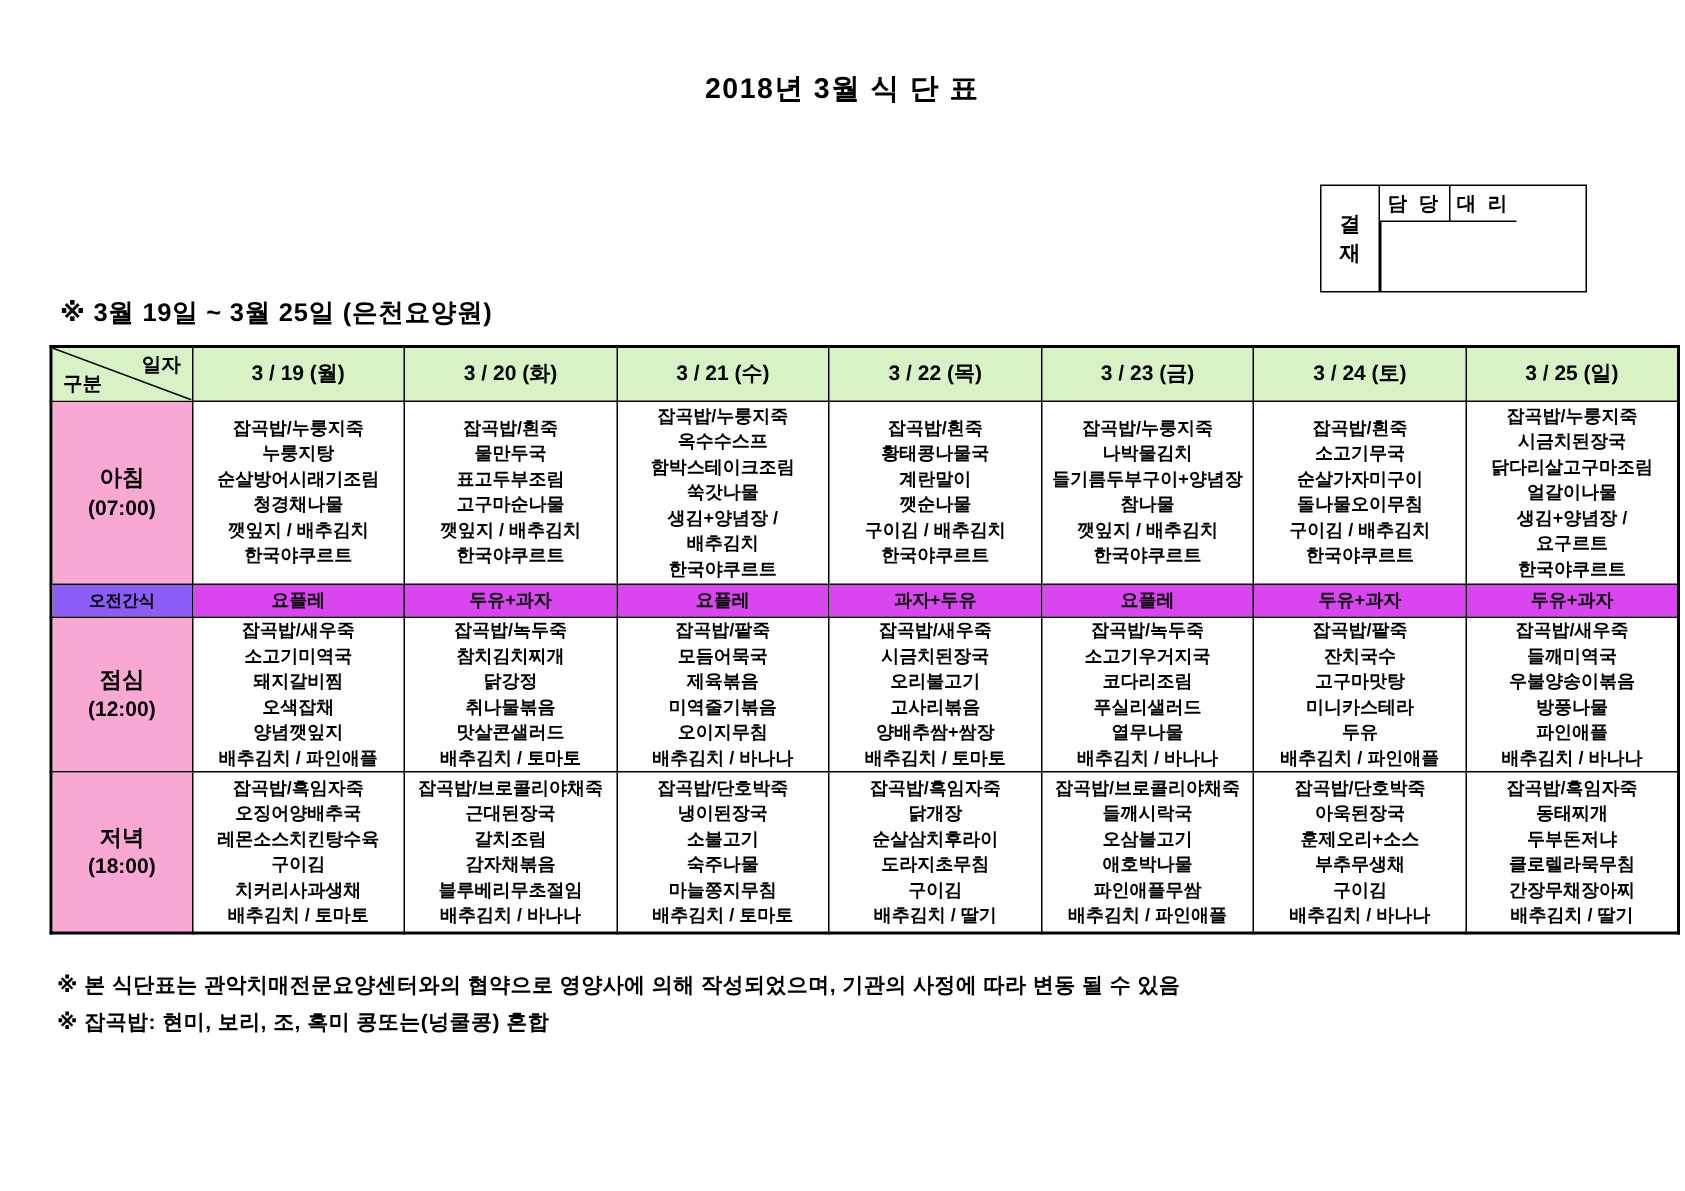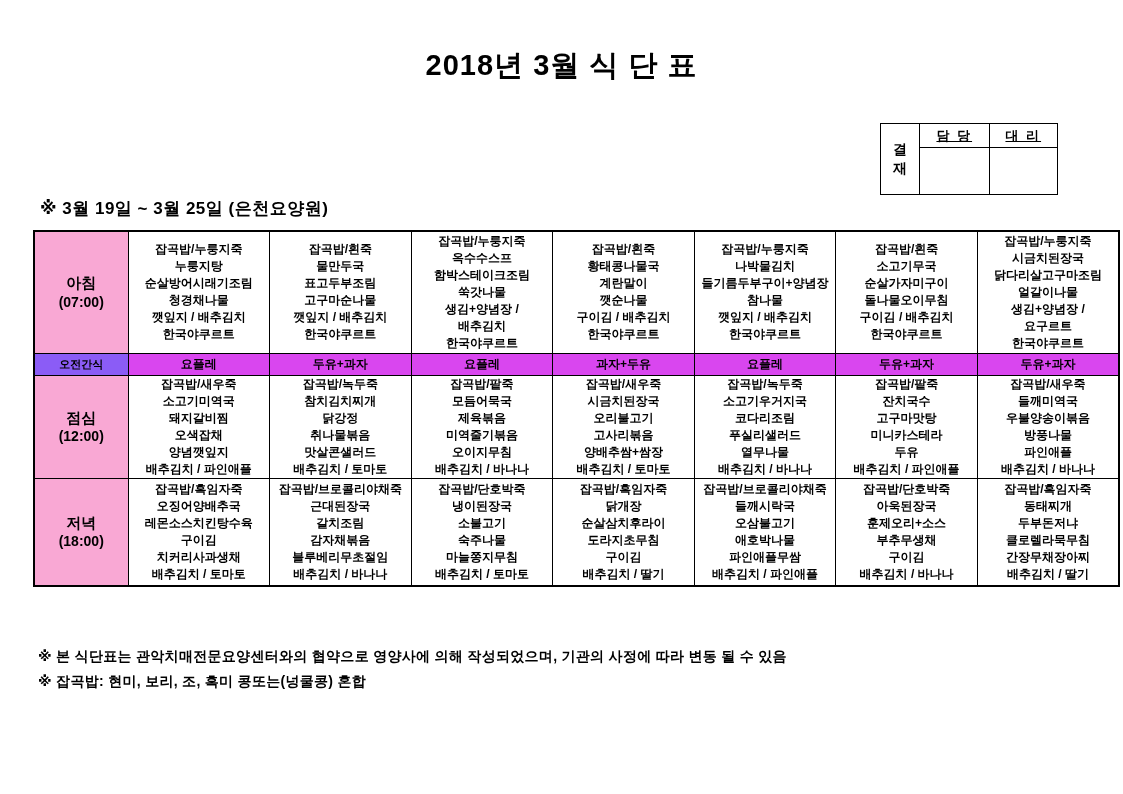--- a/index.html
+++ b/index.html
@@ -7,38 +7,38 @@
     width: 1123px; height: 794px;
     background: #ffffff;
     color: #000;
     font-family: "Liberation Sans", "DejaVu Sans", sans-serif;
   }
   .page { position: relative; width: 1123px; height: 794px; overflow: hidden; }
 
   .title {
     position: absolute; top: 46px; left: 0; width: 100%;
     margin: 0; text-align: center;
-    font-size: 29px; font-weight: bold; letter-spacing: 1px;
+    font-size: 19px; font-weight: bold; letter-spacing: 1px;
   }
 
   
   .approval {
     position: absolute; top: 123px; left: 880px;
     width: 178px; height: 72px;
     border: 1px solid #000; display: flex; box-sizing: border-box;
   }
   .approval-stamp {
     width: 38px; border-right: 1px solid #000;
     display: flex; align-items: center; justify-content: center;
     font-weight: bold; font-size: 14px; line-height: 1.35;
     white-space: pre-line; text-align: center;
   }
   .approval-grid {
     flex: 1; display: grid;
-    grid-template-columns: 1fr 1fr; grid-template-rows: 24px 1fr; text-decoration: underline;
+    grid-template-columns: 1fr 1fr 1fr; grid-template-rows: 24px 1fr;
   }
   .approval-grid > div { box-sizing: border-box; }
   .approval-head {
     border-bottom: 1px solid #000;
     display: flex; align-items: center; justify-content: center;
     font-size: 13px; font-weight: bold; letter-spacing: 2px;
   }
   .approval-grid > div:nth-child(2n) { border-left: 1px solid #000; }
 
   .subtitle {
@@ -106,20 +106,36 @@
       <col style="width:94px">
         <col>
         <col>
         <col>
         <col>
         <col>
         <col>
         <col>
     </colgroup>
     <tbody>
+        <tr class="head-row">
+      <td class="corner">
+        <svg class="corner-svg" viewBox="0 0 94 36" preserveAspectRatio="none">
+              <line x1="0" y1="0" x2="94" y2="36" stroke="#000" stroke-width="1"></line>
+            </svg>
+        <span class="corner-top">일자</span>
+        <span class="corner-bottom">구분</span>
+      </td>
+      <td class="day">3 / 19 (월)</td>
+      <td class="day">3 / 20 (화)</td>
+      <td class="day">3 / 21 (수)</td>
+      <td class="day">3 / 22 (목)</td>
+      <td class="day">3 / 23 (금)</td>
+      <td class="day">3 / 24 (토)</td>
+      <td class="day">3 / 25 (일)</td>
+    </tr>
 
     <tr class="row-breakfast">
       <td class="label">
         <div>아침</div>
         <div class="time">(07:00)</div>
       </td>
       <td class="menu">잡곡밥/누룽지죽
 누룽지탕
 순살방어시래기조림
 청경채나물

